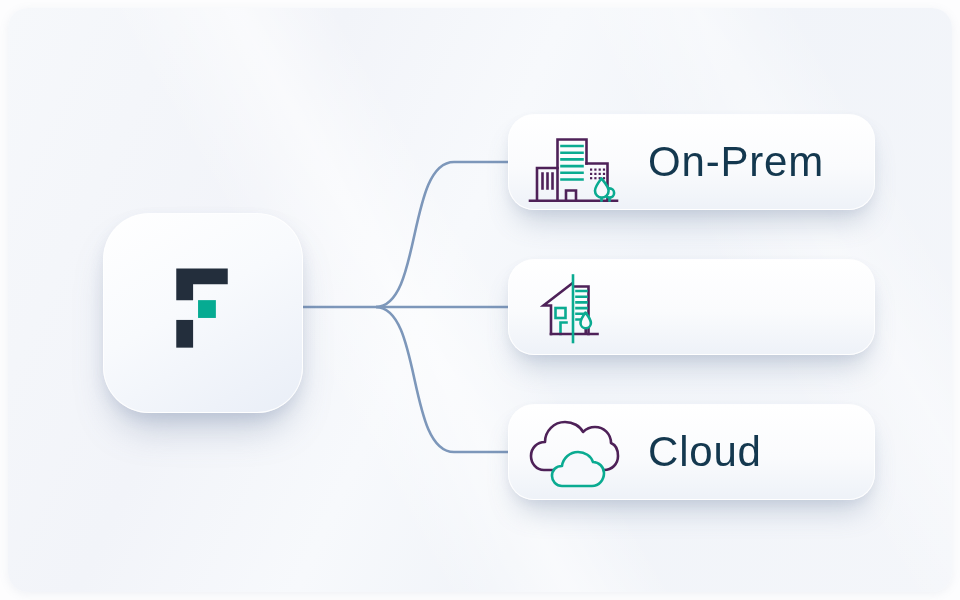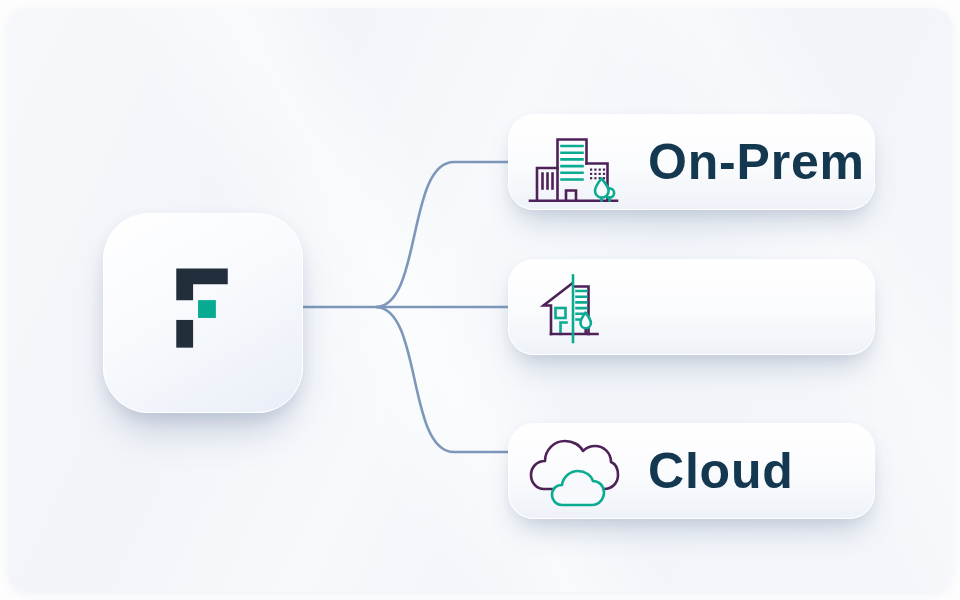--- a/index.html
+++ b/index.html
@@ -33,24 +33,24 @@
   .logo-tile svg{position:absolute;left:0;top:0;width:100%;height:100%;}
   .card{
     position:absolute;left:500px;width:367px;height:96px;
     border-radius:26px;
     background:linear-gradient(180deg,var(--card-bg-top,#ffffff) 0%,#fafbfd 55%,var(--card-bg-bottom,#eef2f8) 100%);
     border:1px solid rgba(255,255,255,0.9);
     box-shadow:0 18px 28px -8px rgba(96,119,153,0.30),0 4px 10px rgba(96,119,153,0.08);
     display:flex;align-items:center;box-sizing:border-box;
     padding-left:19px;
   }
-  .card.c1{top:106px;} .card.c2{top:251px;} .card.c3{top:415px;align-items:center;}
+  .card.c1{top:106px;} .card.c2{top:251px;} .card.c3{top:396px;align-items:center;}
   .node-icon{width:92px;height:80px;flex:0 0 92px;margin-right:28px;}
   .node-label{
-    font-size:50px;font-weight:700;letter-spacing:0.8px;
+    font-size:42px;font-weight:400;letter-spacing:0.8px;
     color:var(--label-text,#14384f);white-space:nowrap;
   }
   .p{stroke:var(--icon-purple,#4e2158);fill:none;stroke-width:2.6;stroke-linejoin:miter;stroke-linecap:square;}
   .t{stroke:var(--icon-teal,#0aab91);fill:none;stroke-width:2.6;stroke-linejoin:miter;stroke-linecap:square;}
   .t-round{stroke:var(--icon-teal,#0aab91);fill:none;stroke-width:2.6;stroke-linejoin:round;stroke-linecap:round;}
   .p-round{stroke:var(--icon-purple,#4e2158);fill:none;stroke-width:2.6;stroke-linejoin:round;stroke-linecap:round;}
   .bgfill{fill:#f7f9fc;}
   .dot{fill:var(--icon-purple,#4e2158);}
   .logo-dark{fill:var(--logo-dark,#232e3c);}
   .logo-teal{fill:var(--logo-teal,#06ab92);}

